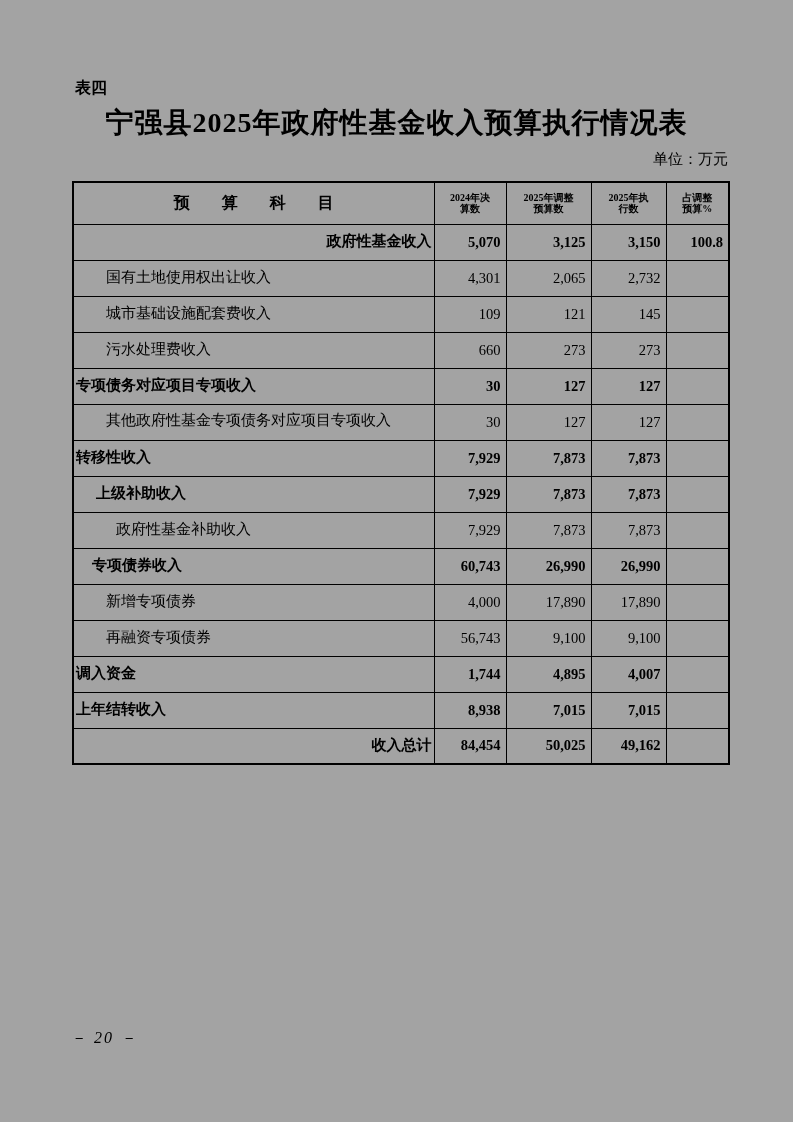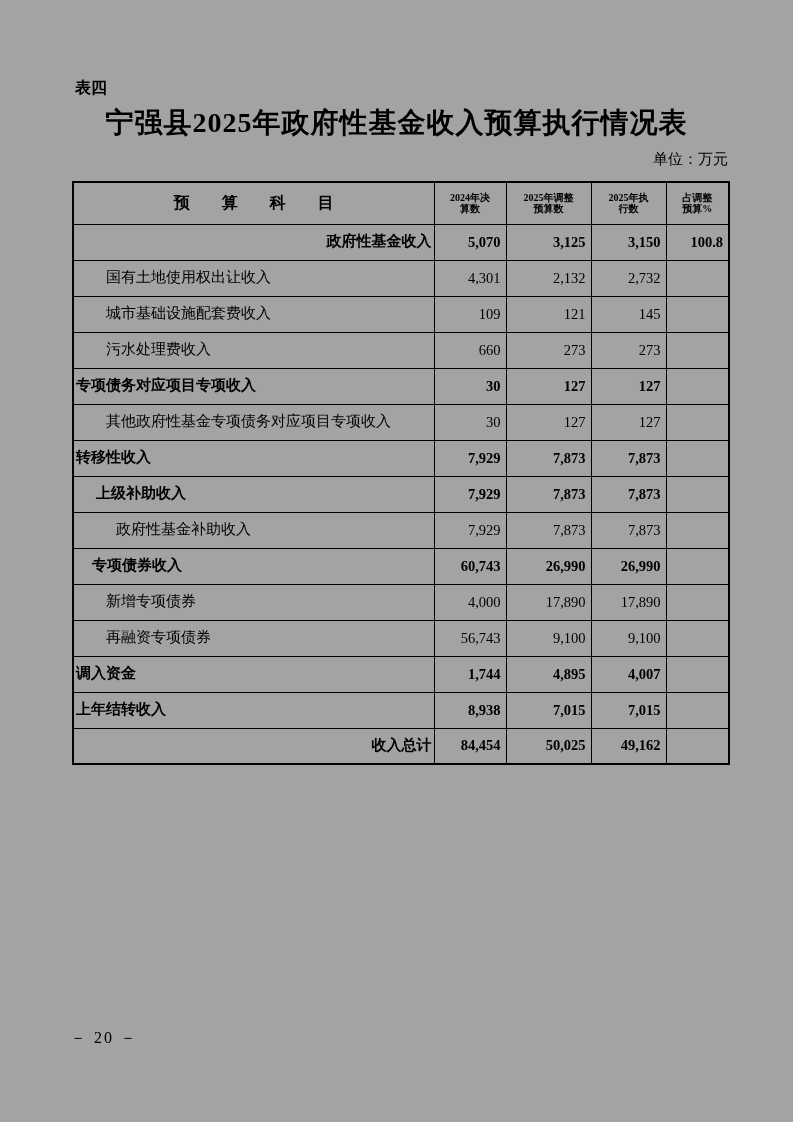--- a/index.html
+++ b/index.html
@@ -72,20 +72,21 @@
     font-size: 14.5px;
   }
   .bold { font-weight: bold; }
   td.center { text-align: right; padding-left: 0 !important; }
   .page-number {
     position: absolute;
     left: 70px;
     top: 1028px;
     font-size: 16px;
     letter-spacing: 2px;
+    font-style: italic;
   }
 </style>
 </head>
 <body>
 
 <div class="page">
 
   <div class="table-label">表四</div>
 
   <div class="doc-title">宁强县2025年政府性基金收入预算执行情况表</div>
@@ -117,21 +118,21 @@
         <tr>
           <td class="label bold" style="padding-left: 2px; text-align: right;">政府性基金收入</td>
           <td class="num bold">5,070</td>
           <td class="num bold">3,125</td>
           <td class="num bold">3,150</td>
           <td class="num bold">100.8</td>
         </tr>
         <tr>
           <td class="label" style="padding-left: 32px;">国有土地使用权出让收入</td>
           <td class="num">4,301</td>
-          <td class="num">2,132</td>
+          <td class="num">2,065</td>
           <td class="num">2,732</td>
           <td class="num"></td>
         </tr>
         <tr>
           <td class="label" style="padding-left: 32px;">城市基础设施配套费收入</td>
           <td class="num">109</td>
           <td class="num">121</td>
           <td class="num">145</td>
           <td class="num"></td>
         </tr>
@@ -143,21 +144,21 @@
           <td class="num"></td>
         </tr>
         <tr>
           <td class="label bold" style="padding-left: 2px;">专项债务对应项目专项收入</td>
           <td class="num bold">30</td>
           <td class="num bold">127</td>
           <td class="num bold">127</td>
           <td class="num bold"></td>
         </tr>
         <tr>
-          <td class="label" style="padding-left: 32px;">其他政府性基金专项债务对应项目专项收入</td>
+          <td class="label" style="padding-left: 32px; font-family: Liberation Mono, monospace;">其他政府性基金专项债务对应项目专项收入</td>
           <td class="num">30</td>
           <td class="num">127</td>
           <td class="num">127</td>
           <td class="num"></td>
         </tr>
         <tr>
           <td class="label bold" style="padding-left: 2px;">转移性收入</td>
           <td class="num bold">7,929</td>
           <td class="num bold">7,873</td>
           <td class="num bold">7,873</td>

